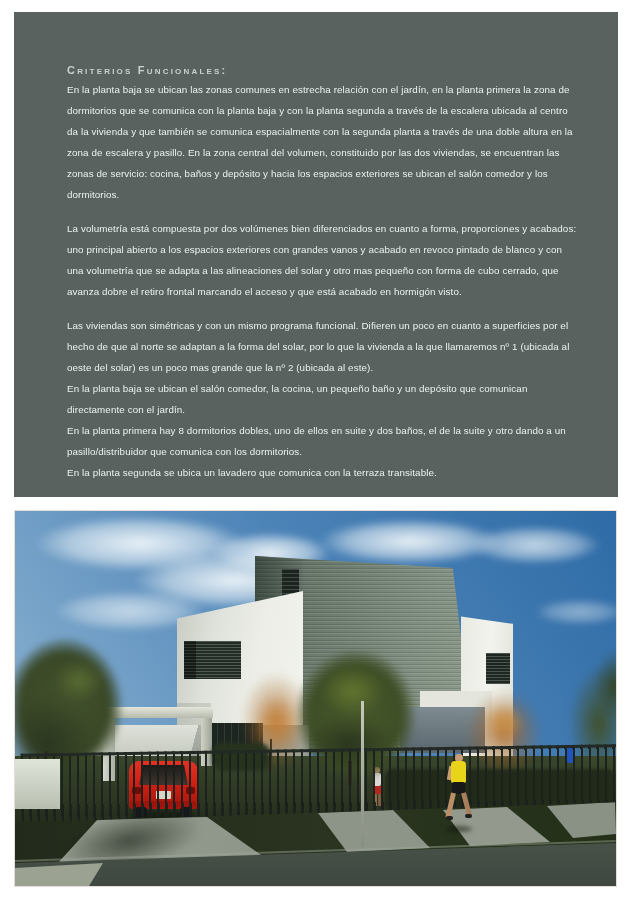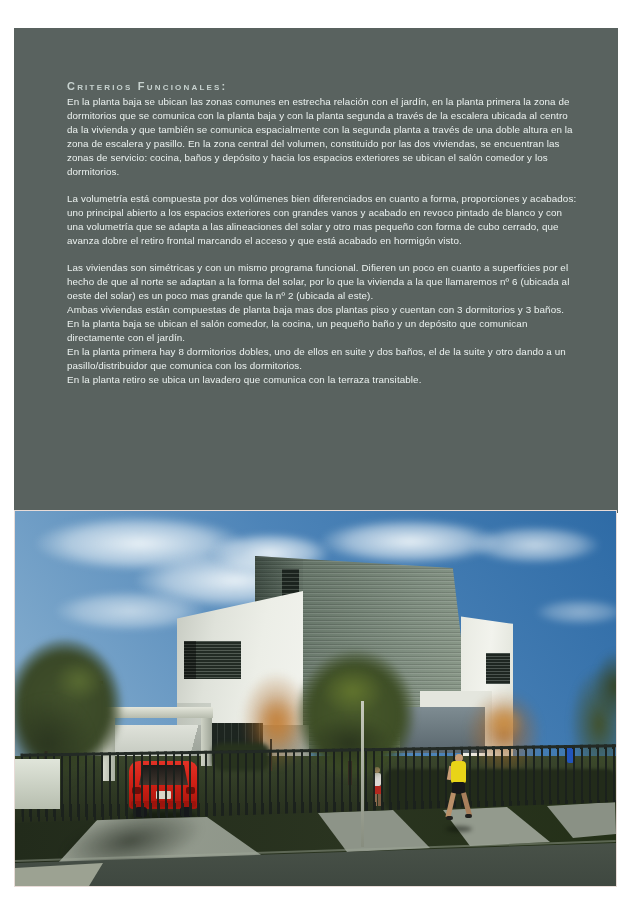--- a/index.html
+++ b/index.html
@@ -1,25 +1,25 @@
 <!DOCTYPE html>
 <html><head>
 <meta charset="utf-8">
 <style>
   html,body{margin:0;padding:0;background:#ffffff;}
   .page{position:relative;width:632px;height:900px;background:#ffffff;overflow:hidden;
         font-family:"Liberation Sans",sans-serif;}
 
   
-  .panel{position:absolute;left:14px;top:12px;width:604px;height:485px;background:#59625f;margin-top:16px;}
+  .panel{position:absolute;left:14px;top:12px;width:604px;height:485px;background:#59625f;}
   .panel-inner{position:absolute;left:53px;top:52px;width:512px;}
   .sec{margin:0 0 13px 0;}
   .sec-heading{margin:0 0 3px 0;font-size:11px;font-weight:bold;letter-spacing:2.2px;
         font-variant:small-caps;color:#c7d2cf;}
-  .sec-par{margin:0;font-size:9.8px;line-height:14px;letter-spacing:.1px;color:#ecf2f0;}
+  .sec-par{margin:0;font-size:9.8px;line-height:21px;letter-spacing:.1px;color:#ecf2f0;}
 
   
   .photo{position:absolute;left:14px;top:510px;width:603px;height:377px;box-sizing:border-box;
          border:1px solid #e8dcd8;overflow:hidden;background:#6f9cc4;}
   .photo *{position:absolute;}
   .sky{left:0;top:0;width:601px;height:375px;
        background:linear-gradient(235deg,#2e6ba6 0%,#4d84b8 42%,#7ba6ca 78%,#94b8d3 100%);}
   .cloud{border-radius:50%;filter:blur(3px);
        background:radial-gradient(ellipse at center,rgba(240,246,249,.95) 0%,rgba(240,246,249,.5) 48%,rgba(240,246,249,0) 72%);}
   .cl1{left:20px;top:5px;width:210px;height:55px;}
@@ -176,25 +176,24 @@
       <div class="sec">
         <h3 class="sec-heading">Criterios Funcionales:</h3>
         <p class="sec-par">En la planta baja se ubican las zonas comunes en estrecha relación con el jardín, en la planta primera la zona de dormitorios que se comunica con la planta baja y con la planta segunda a través de la escalera ubicada al centro da la vivienda y que también se comunica espacialmente con la segunda planta a través de una doble altura en la zona de escalera y pasillo. En la zona central del volumen, constituido por las dos viviendas, se encuentran las zonas de servicio: cocina, baños y depósito y hacia los espacios exteriores se ubican el salón comedor y los dormitorios.</p>
       </div>
 
       <div class="sec">
         <p class="sec-par">La volumetría está compuesta por dos volúmenes bien diferenciados en cuanto a forma, proporciones y acabados: uno principal abierto a los espacios exteriores con grandes vanos y acabado en revoco pintado de blanco y con una volumetría que se adapta a las alineaciones del solar y otro mas pequeño con forma de cubo cerrado, que avanza dobre el retiro frontal marcando el acceso y que está acabado en hormigón visto.</p>
       </div>
 
       <div class="sec">
-        <p class="sec-par">Las viviendas son simétricas y con un mismo programa funcional. Difieren un poco en cuanto a superficies por el hecho de que al norte se adaptan a la forma del solar, por lo que la vivienda a la que llamaremos nº 6 (ubicada al oeste del solar) es un poco mas grande que la nº 2 (ubicada al este).</p>
-        <p class="sec-par">Ambas viviendas están compuestas de planta baja mas dos plantas piso y cuentan con 3 dormitorios y 3 baños.</p>
+        <p class="sec-par">Las viviendas son simétricas y con un mismo programa funcional. Difieren un poco en cuanto a superficies por el hecho de que al norte se adaptan a la forma del solar, por lo que la vivienda a la que llamaremos nº 1 (ubicada al oeste del solar) es un poco mas grande que la nº 2 (ubicada al este).</p>
         <p class="sec-par">En la planta baja se ubican el salón comedor, la cocina, un pequeño baño y un depósito que comunican directamente con el jardín.</p>
         <p class="sec-par">En la planta primera hay 8 dormitorios dobles, uno de ellos en suite y dos baños, el de la suite y otro dando a un pasillo/distribuidor que comunica con los dormitorios.</p>
-        <p class="sec-par">En la planta retiro se ubica un lavadero que comunica con la terraza transitable.</p>
+        <p class="sec-par">En la planta segunda se ubica un lavadero que comunica con la terraza transitable.</p>
       </div>
 
     </div>
   </div>
 
   <div class="photo">
     <div class="sky"></div>
     <div class="cloud cl1"></div>
     <div class="cloud cl2"></div>
     <div class="cloud cl3"></div>

